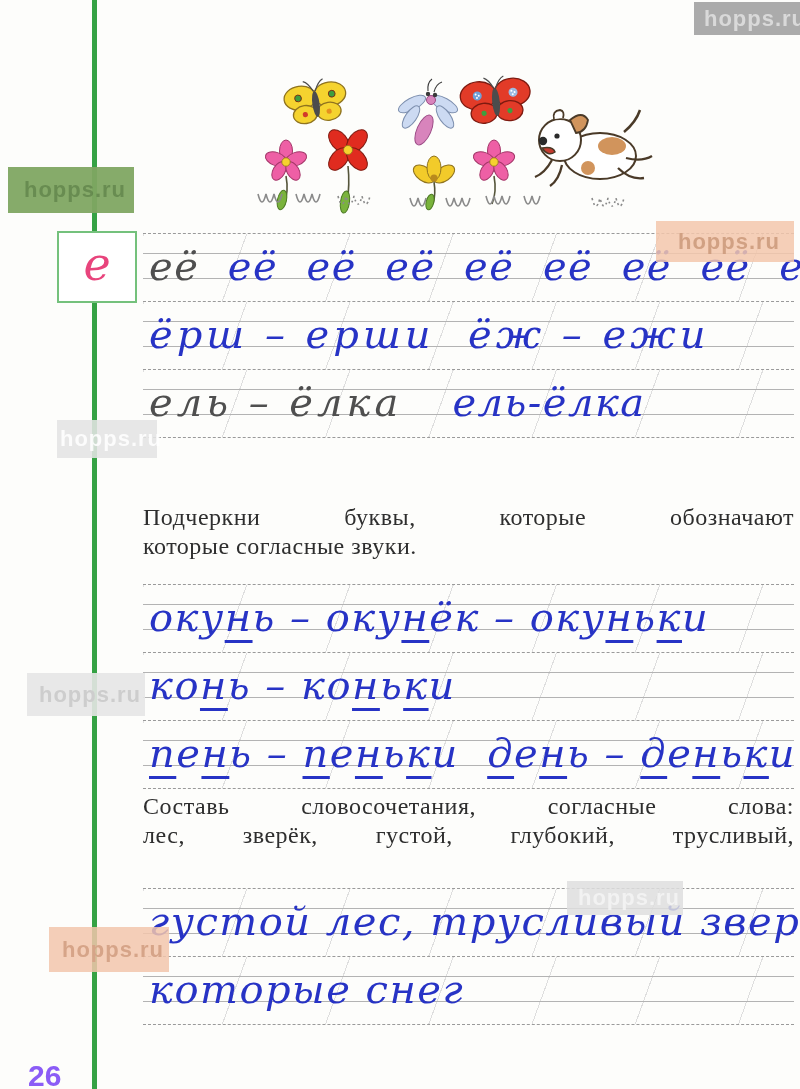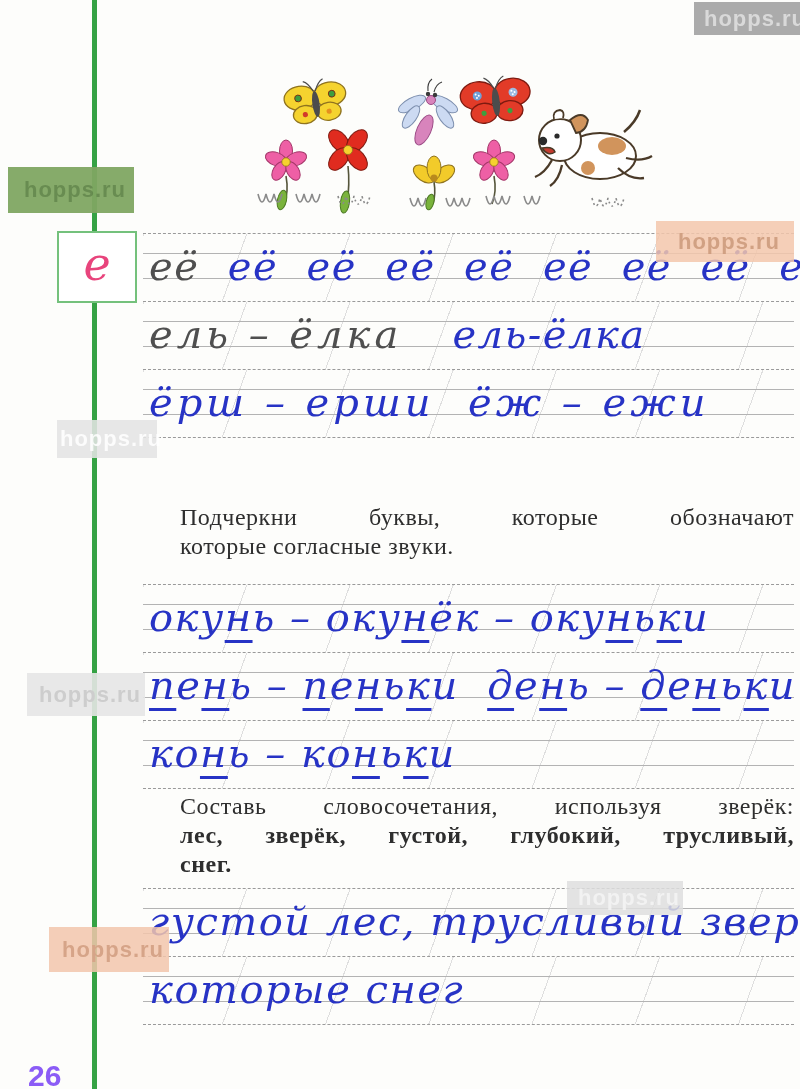--- a/index.html
+++ b/index.html
@@ -30,23 +30,23 @@
   .hw{position:absolute;left:6px;top:12px;font-family:"DejaVu Serif",serif;font-style:italic;
       font-size:40px;line-height:1;white-space:pre;letter-spacing:1.5px;}
   .c-blue{color:#2733c5;} .c-gray{color:#4f4f4f;}
   .w{letter-spacing:4px;}
   .ul{text-decoration:underline;text-decoration-thickness:3px;text-underline-offset:9px;}
 
   
   .instr{position:absolute;left:143px;width:651px;z-index:2;font-family:"Liberation Serif",serif;
          font-size:24px;line-height:29px;color:#2e2e2e;letter-spacing:0.5px;}
   #instr1{top:503px;} #instr2{top:792px;}
-  .instr .ln{text-align:justify;margin-left:37px;}
+  .instr .ln{text-align:justify;}
   .instr .jl{text-align-last:justify;}
-  .instr .b{font-weight:bold;}
+  .instr .b{font-weight:normal;}
 
   
   #page-num{position:absolute;left:28px;top:1059px;font-family:"Liberation Sans",sans-serif;
             font-weight:bold;font-size:30px;color:#8b5cf6;z-index:2;}
 
   
   .wm{position:absolute;z-index:6;display:flex;align-items:center;justify-content:center;
       font-family:"Liberation Sans",sans-serif;font-weight:bold;font-size:22px;letter-spacing:1px;padding-left:8px;}
   #wm-top-right{left:694px;top:2px;width:106px;height:33px;background:rgba(164,164,164,0.92);
                 color:rgba(255,255,255,0.55);}
@@ -191,50 +191,49 @@
 
   <div id="letter-box">
     <span class="ltr">е</span>
   </div>
 
   <div id="sec1" class="sec">
       <div class="row">
         <span class="hw"><span class="c-gray">её  </span><span class="c-blue">её  её  её  её  её  её  её  её  </span></span>
       </div>
       <div class="row">
+        <span class="hw"><span class="c-blue w">ёрш – ерши  ёж – ежи</span></span>
+      </div>
+      <div class="row">
         <span class="hw"><span class="c-gray w">ель – ёлка   </span><span class="c-blue">ель-ёлка</span></span>
-      </div>
-      <div class="row">
-        <span class="hw"><span class="c-blue w">ёрш – ерши  ёж – ежи</span></span>
       </div>
       <div class="sec-end"></div>
     </div>
 
   <div id="instr1" class="instr">
       <div class="ln jl">Подчеркни буквы, которые обозначают</div>
       <div class="ln">которые согласные звуки.</div>
     </div>
 
   <div id="sec2" class="sec">
       <div class="row">
         <span class="hw"><span class="c-blue">оку<span class="ul">н</span>ь – оку<span class="ul">н</span>ёк – оку<span class="ul">н</span>ь<span class="ul">к</span>и</span></span>
       </div>
       <div class="row">
+        <span class="hw"><span class="c-blue">ко<span class="ul">н</span>ь – ко<span class="ul">н</span>ь<span class="ul">к</span>и</span></span>
+      </div>
+      <div class="row">
         <span class="hw"><span class="c-blue"><span class="ul">п</span>е<span class="ul">н</span>ь – <span class="ul">п</span>е<span class="ul">н</span>ь<span class="ul">к</span>и  <span class="ul">д</span>е<span class="ul">н</span>ь – <span class="ul">д</span>е<span class="ul">н</span>ь<span class="ul">к</span>и</span></span>
       </div>
-      <div class="row">
-        <span class="hw"><span class="c-blue">ко<span class="ul">н</span>ь – ко<span class="ul">н</span>ь<span class="ul">к</span>и</span></span>
-      </div>
       <div class="sec-end"></div>
     </div>
 
   <div id="instr2" class="instr">
-      <div class="ln jl">Составь словосочетания, используя зверёк:</div>
+      <div class="ln jl">Составь словосочетания, согласные слова:</div>
       <div class="ln jl b">лес, зверёк, густой, глубокий, трусливый,</div>
-      <div class="ln b">снег.</div>
     </div>
 
   <div id="sec3" class="sec">
       <div class="row">
         <span class="hw"><span class="c-blue">густой лес, трусливый зверёк,</span></span>
       </div>
       <div class="row">
         <span class="hw"><span class="c-blue">которые снег</span></span>
       </div>
       <div class="sec-end"></div>

